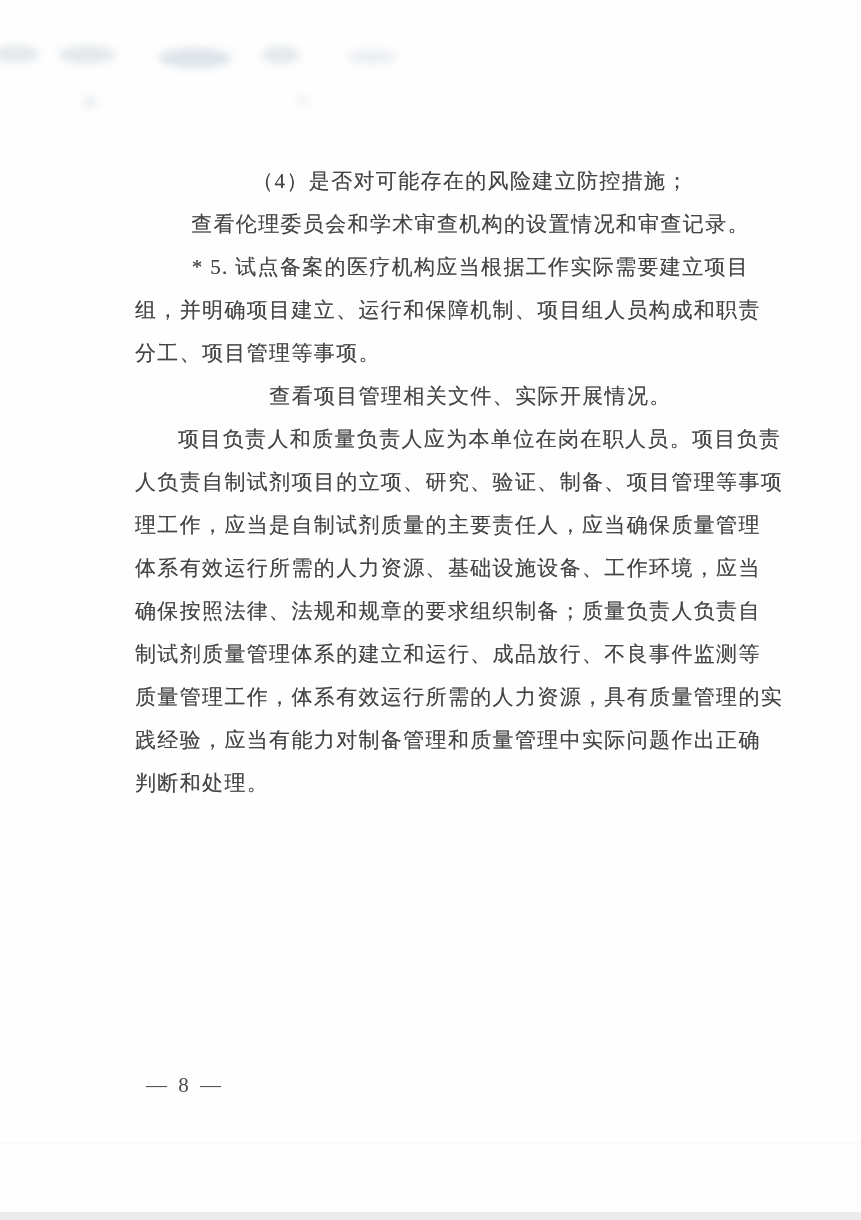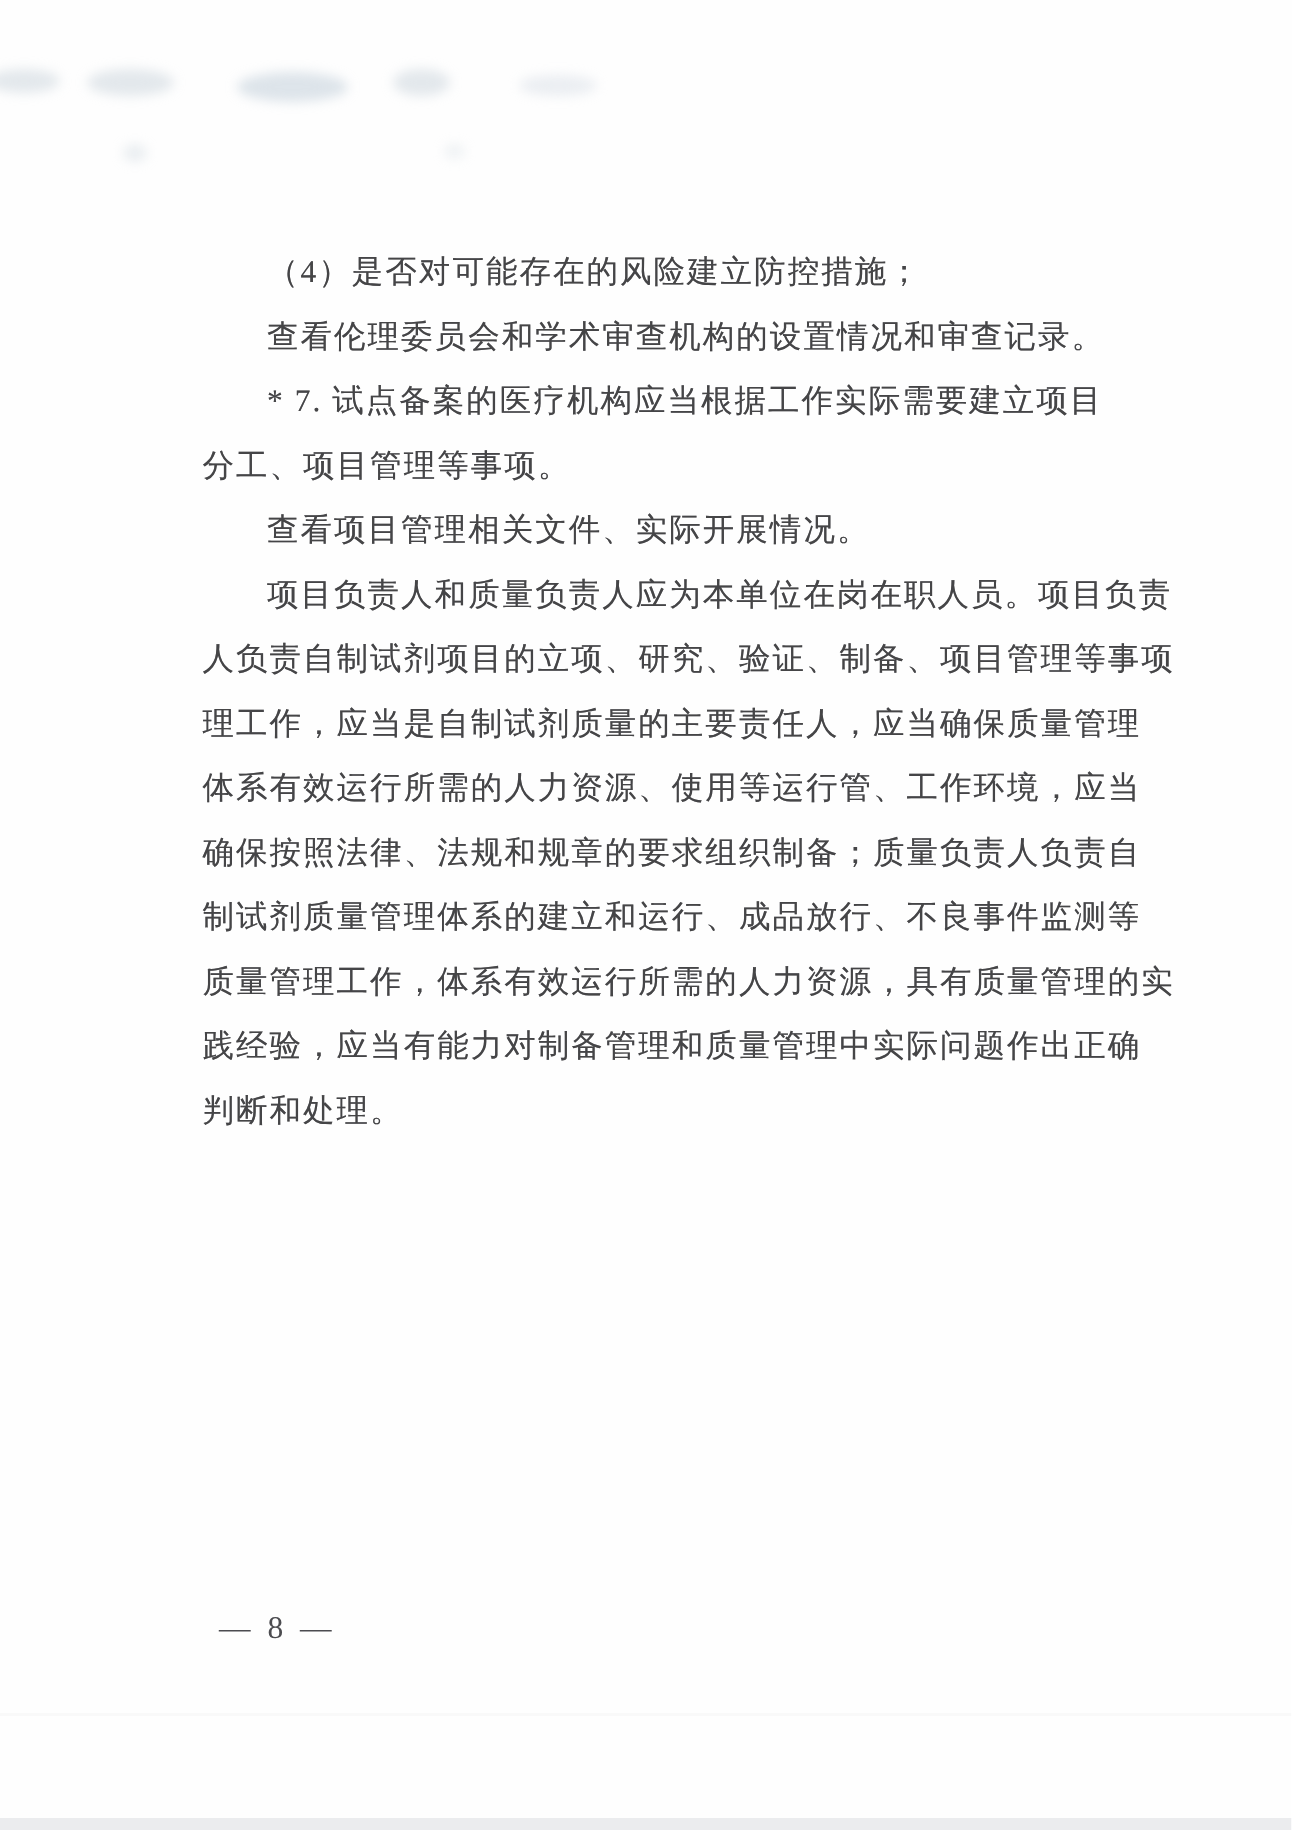--- a/index.html
+++ b/index.html
@@ -60,21 +60,21 @@
   }
   .para { margin: 0; padding: 0; }
   .line {
     height: 43px;
     line-height: 43px;
     font-size: 21px;
     letter-spacing: 1.35px;
     white-space: nowrap;
     text-shadow: 0 0 0.4px rgba(70,70,75,0.55);
   }
-  .line.indent { padding-left: 43px; }
+  .line.indent { padding-left: 43px; text-align: center; }
 
   .page-number {
     position: absolute;
     left: 146px;
     top: 1064px;
     height: 43px;
     line-height: 43px;
     font-size: 21px;
     letter-spacing: 3px;
     color: #4c4c50;
@@ -95,31 +95,32 @@
   <div class="bottom-edge"></div>
 
   <div class="text-block" id="text-block">
       <div class="para">
         <div class="line indent">（4）是否对可能存在的风险建立防控措施；</div>
       </div>
       <div class="para">
         <div class="line indent">查看伦理委员会和学术审查机构的设置情况和审查记录。</div>
       </div>
       <div class="para">
-        <div class="line indent">* 7. 试点备案的医疗机构应当根据工作实际需要建立项目</div>
+        <div class="line indent">* 5. 试点备案的医疗机构应当根据工作实际需要建立项目</div>
+        <div class="line">组，并明确项目建立、运行和保障机制、项目组人员构成和职责</div>
         <div class="line">分工、项目管理等事项。</div>
       </div>
       <div class="para">
         <div class="line indent">查看项目管理相关文件、实际开展情况。</div>
       </div>
       <div class="para">
         <div class="line indent">项目负责人和质量负责人应为本单位在岗在职人员。项目负责</div>
         <div class="line">人负责自制试剂项目的立项、研究、验证、制备、项目管理等事项</div>
         <div class="line">理工作，应当是自制试剂质量的主要责任人，应当确保质量管理</div>
-        <div class="line">体系有效运行所需的人力资源、使用等运行管、工作环境，应当</div>
+        <div class="line">体系有效运行所需的人力资源、基础设施设备、工作环境，应当</div>
         <div class="line">确保按照法律、法规和规章的要求组织制备；质量负责人负责自</div>
         <div class="line">制试剂质量管理体系的建立和运行、成品放行、不良事件监测等</div>
         <div class="line">质量管理工作，体系有效运行所需的人力资源，具有质量管理的实</div>
         <div class="line">践经验，应当有能力对制备管理和质量管理中实际问题作出正确</div>
         <div class="line">判断和处理。</div>
       </div>
     </div>
 
   <div class="page-number">— 8 —</div>
 </div>

